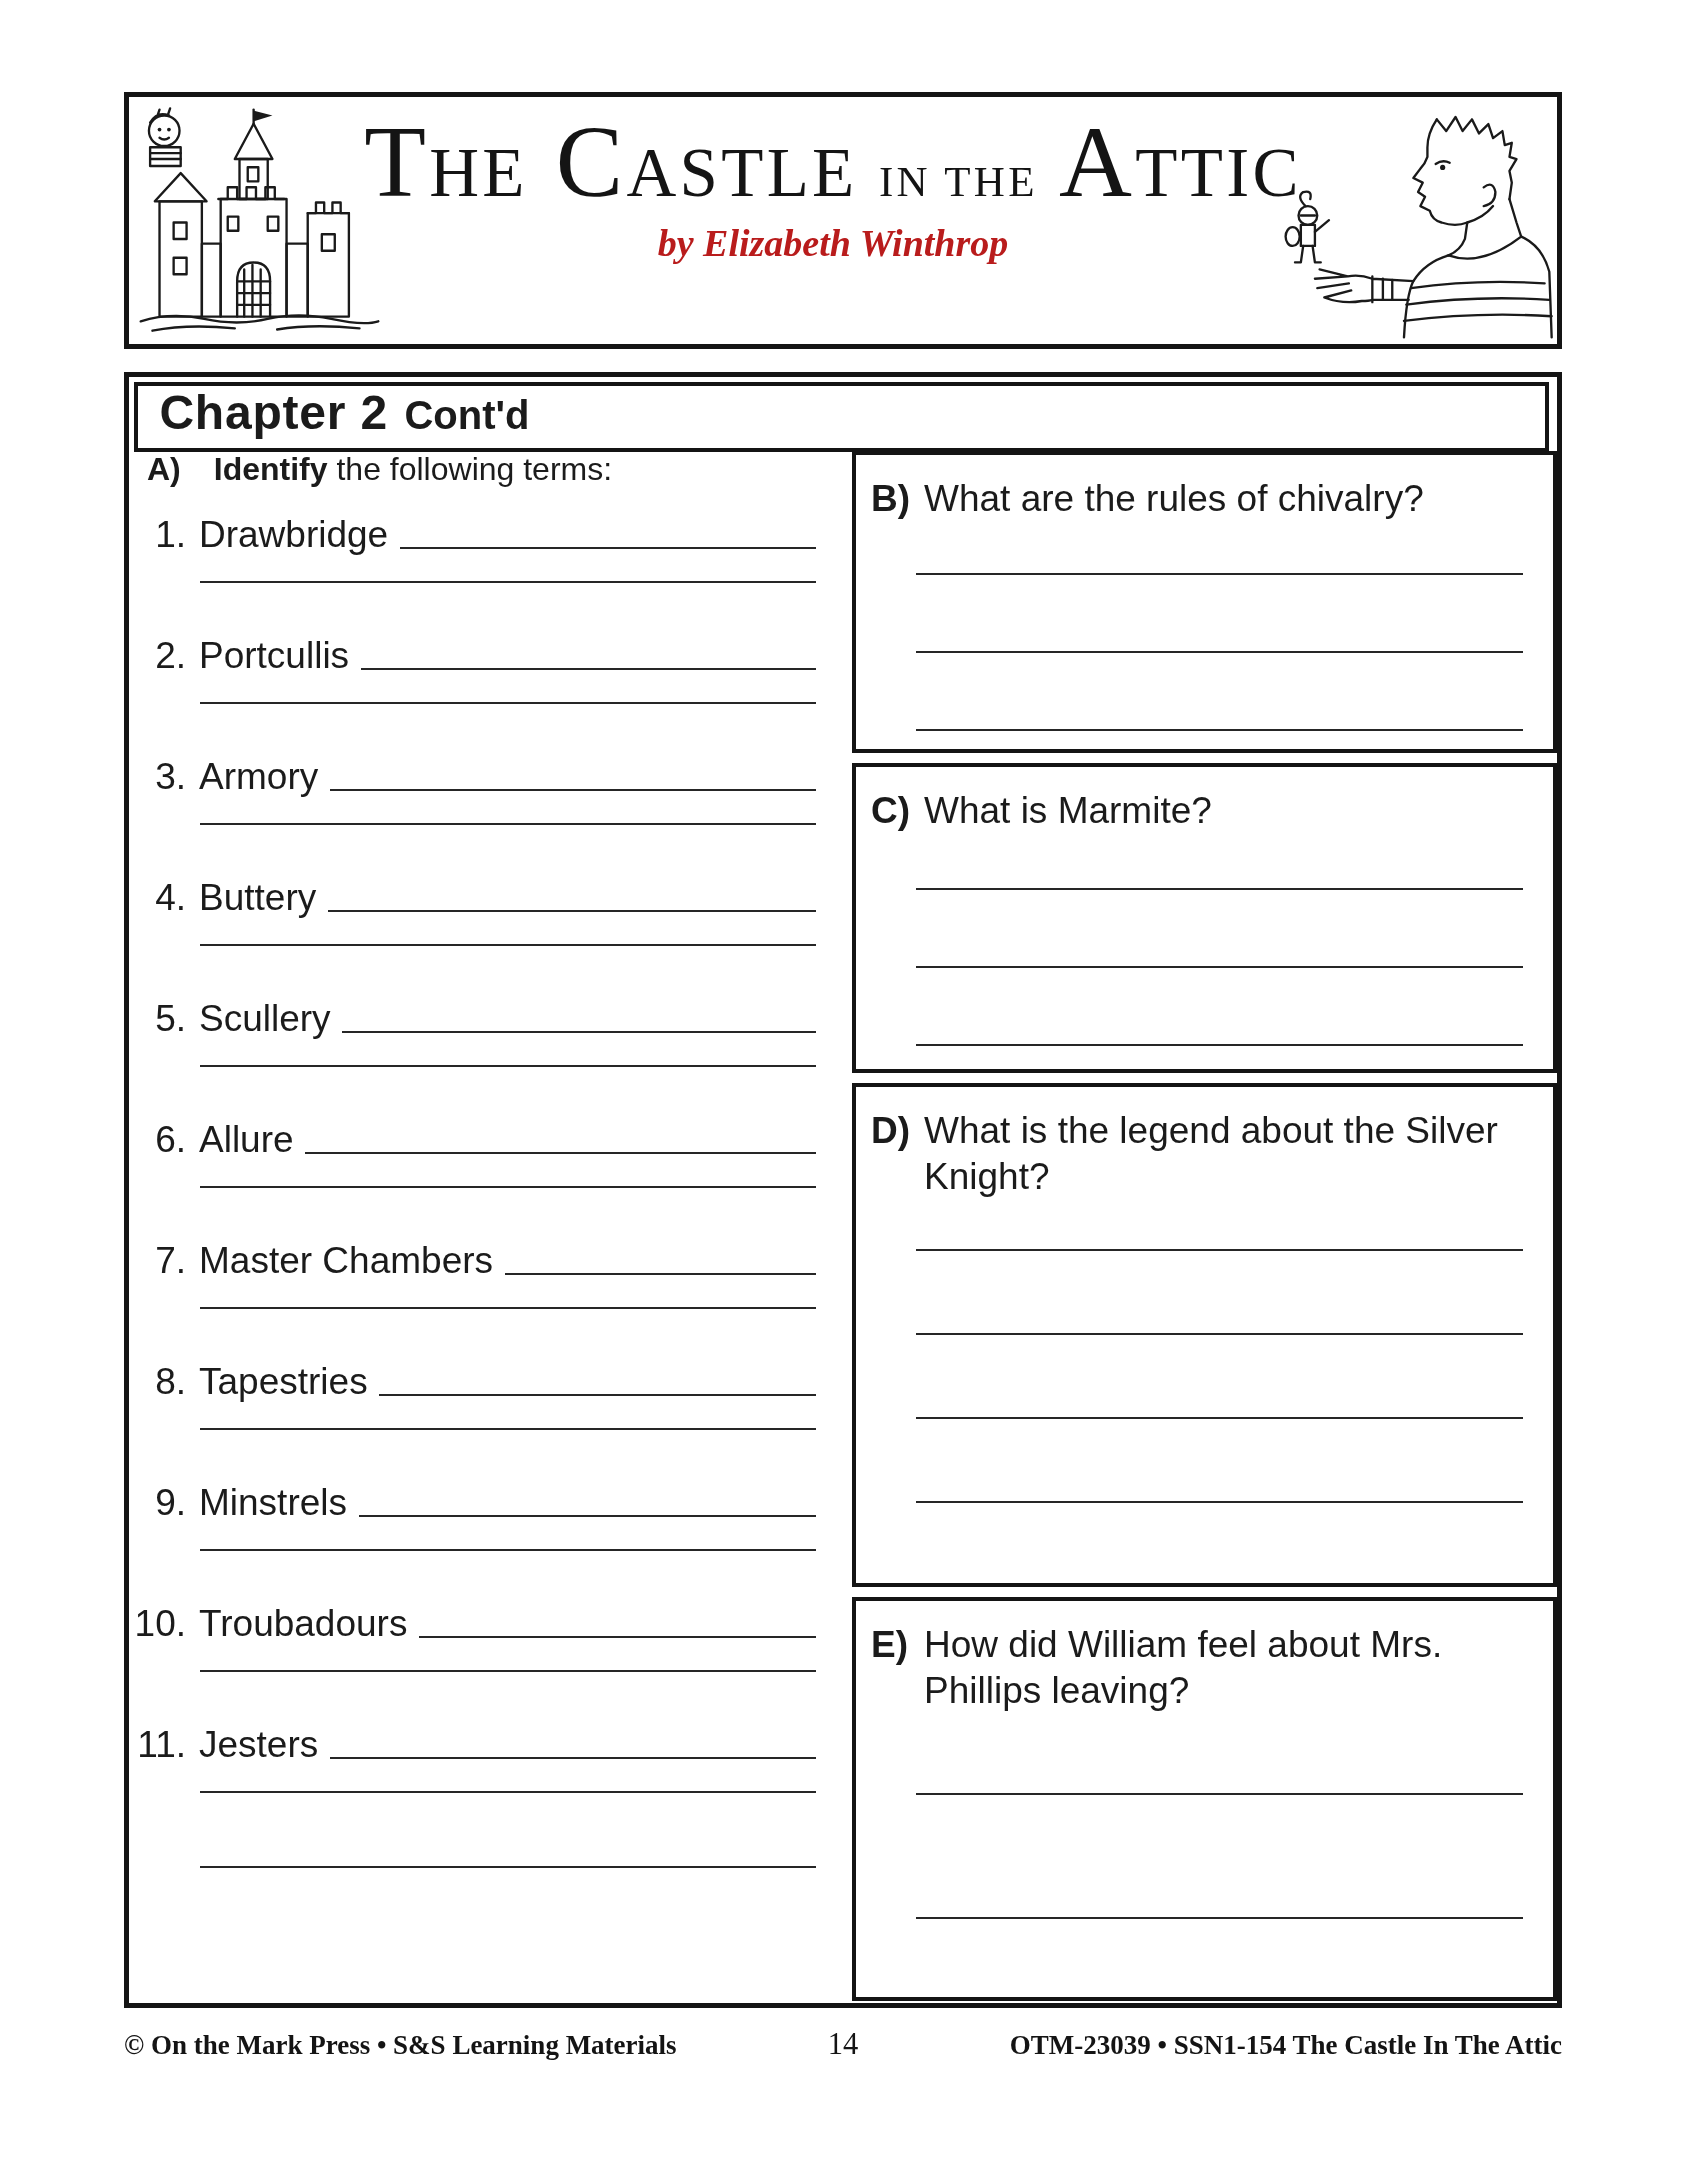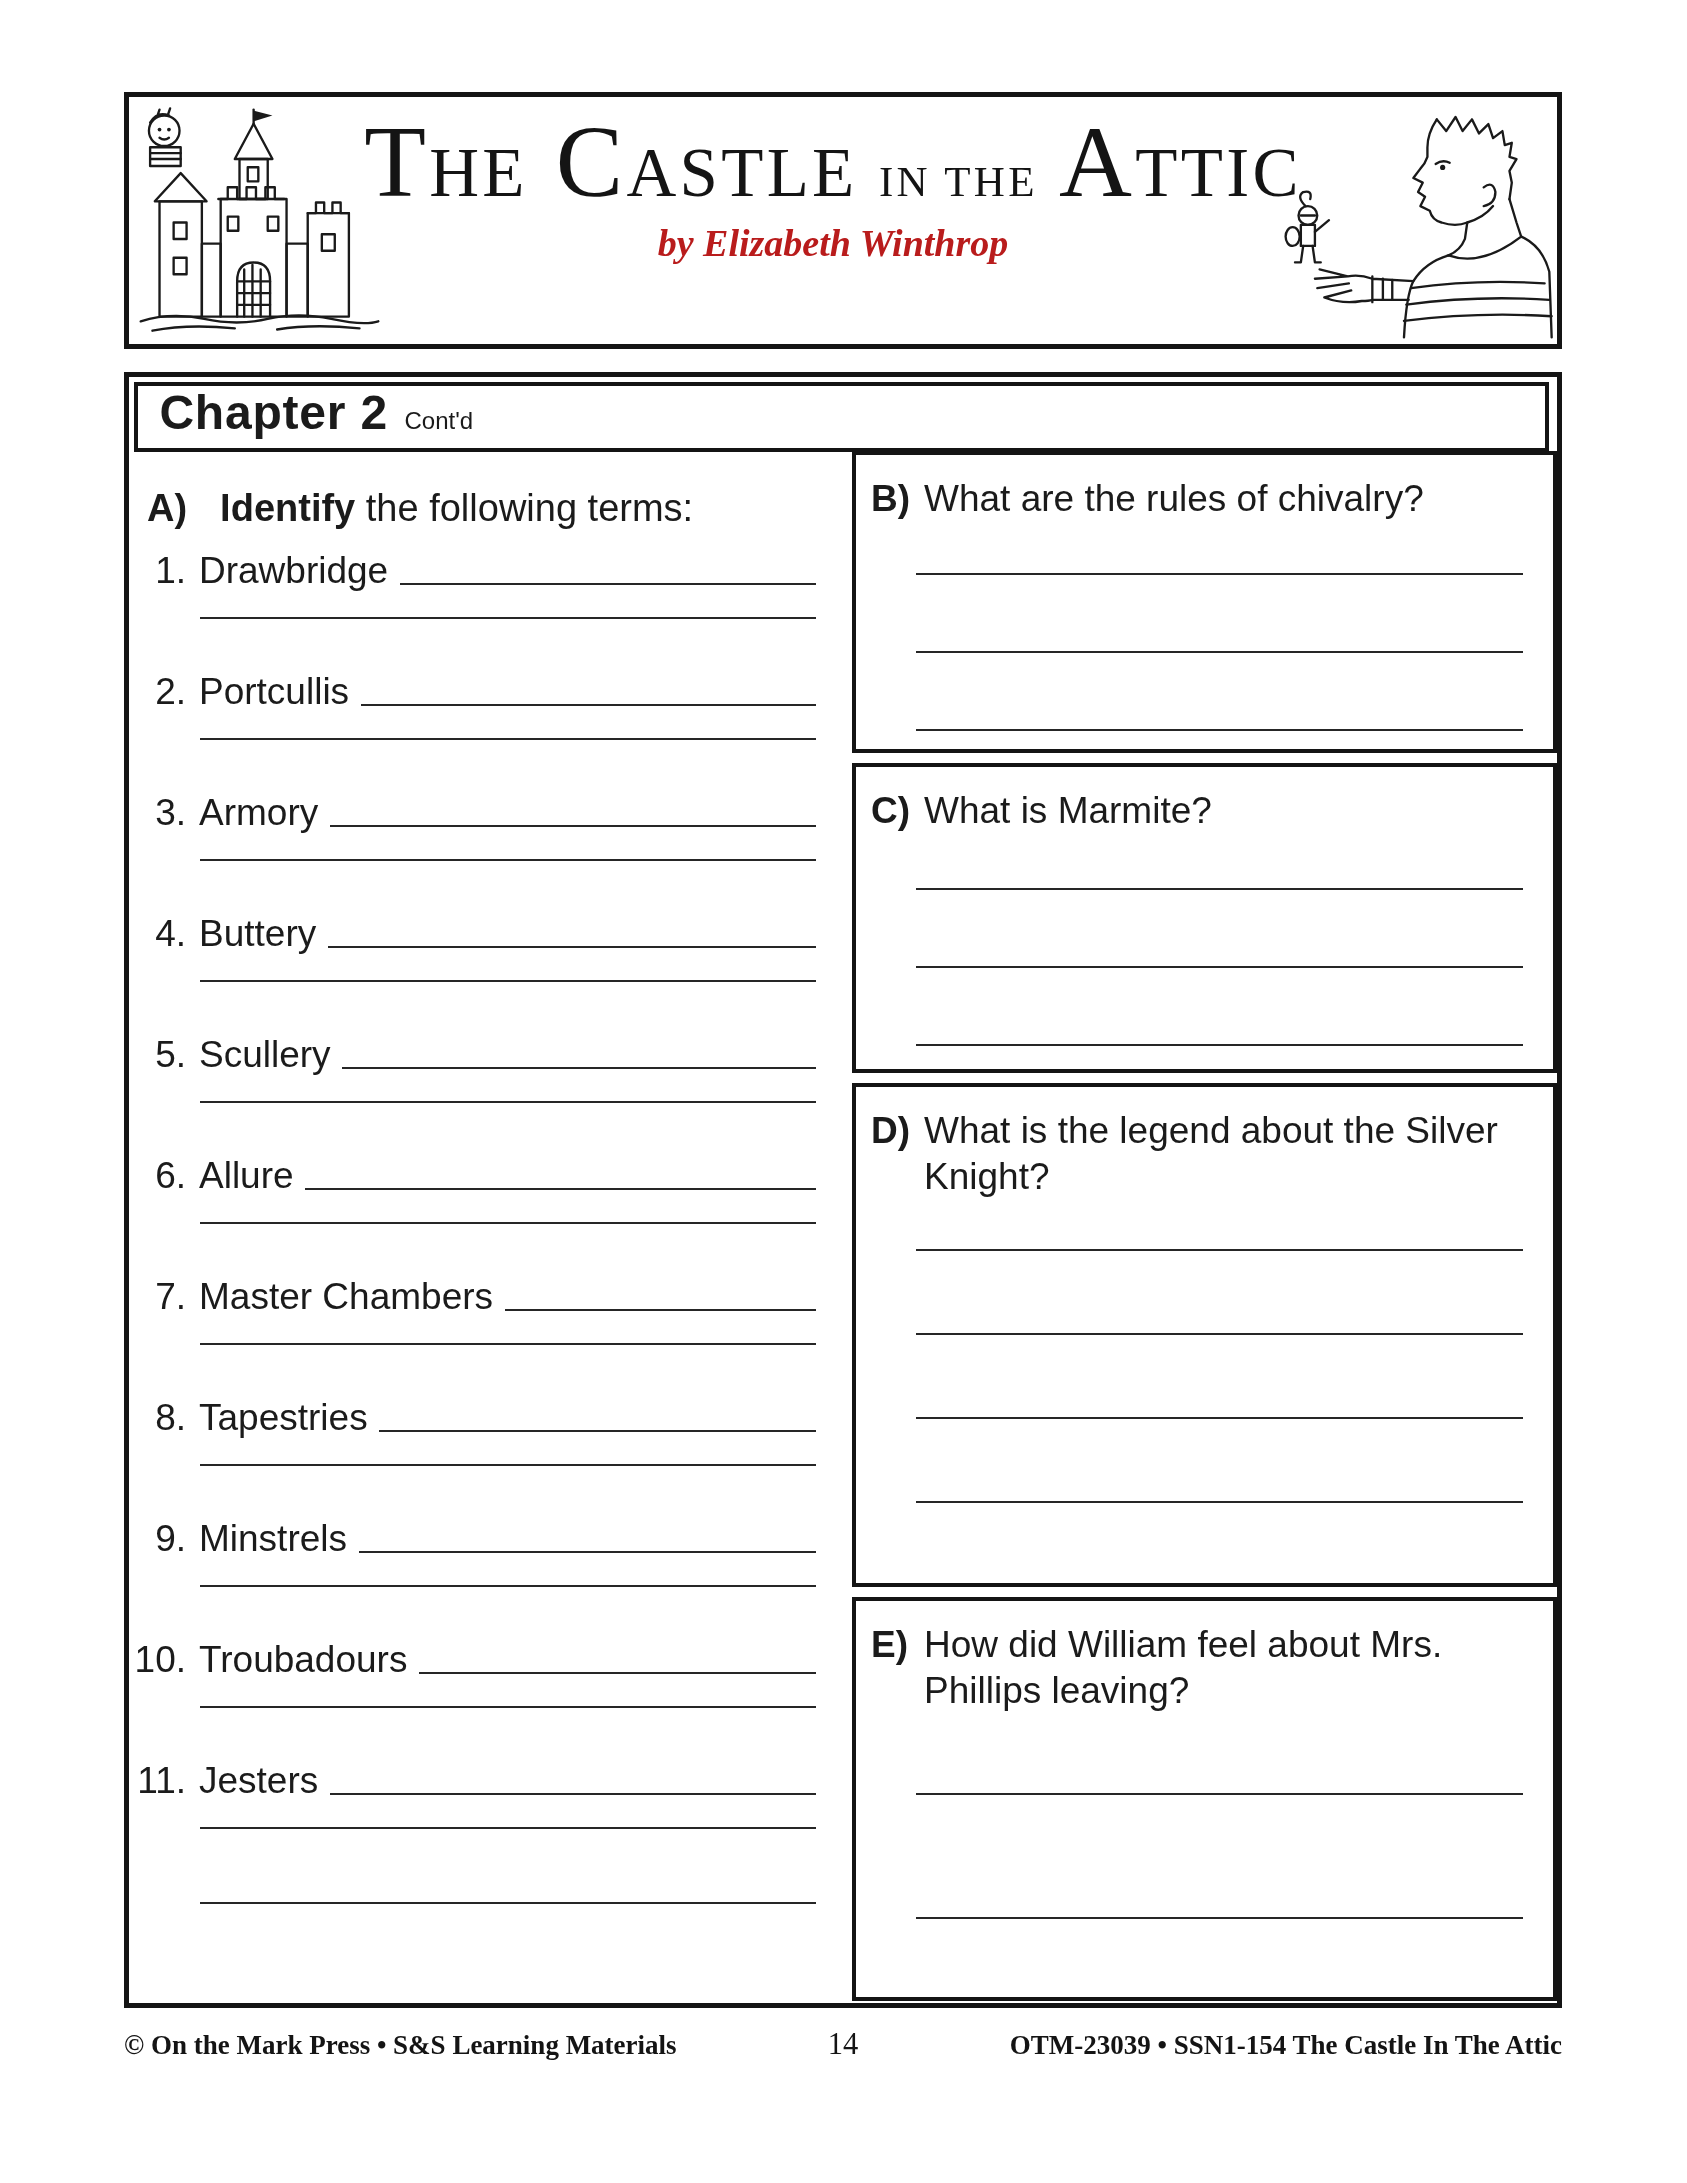--- a/index.html
+++ b/index.html
@@ -31,24 +31,24 @@
   .main-box{
     position:absolute;left:124px;top:372px;width:1438px;height:1636px;
     border:5px solid #141414;box-sizing:border-box;background:#fff;
   }
   .chapter-strip{
     position:absolute;left:134px;top:382px;width:1415px;height:70px;
     border:4.1px solid #141414;box-sizing:border-box;background:#fff;
     display:flex;align-items:baseline;padding-left:21.4px;
   }
   .ch-main{font-size:48px;font-weight:700;letter-spacing:0.8px;line-height:54px;}
-  .ch-sub{font-size:24px;font-weight:400;margin-left:16.5px;line-height:54px;}
+  .ch-sub{font-size:40px;font-weight:700;margin-left:16.5px;line-height:54px;}
   
   .left-col{position:absolute;left:132px;top:451px;width:684px;}
-  .a-heading{height:59px;font-size:38px;padding-left:15px;margin-top:36px;}
+  .a-heading{height:59px;font-size:32px;padding-left:15px;}
   .a-label{font-weight:700;margin-right:33px;}
   .a-bold{font-weight:700;}
   .term-row{height:121px;box-sizing:border-box;}
   .term-top{display:flex;align-items:flex-end;height:46px;font-size:37px;}
   .term-num{width:54px;text-align:right;margin-right:13px;flex:none;}
   .term-word{white-space:nowrap;}
   .term-line{flex:1;margin-left:11.5px;margin-bottom:6.6px;border-bottom:2.5px solid #262626;}
   .term-line2{margin-left:68px;margin-top:25px;height:0;border-bottom:2.5px solid #262626;}
   
   .qbox{

